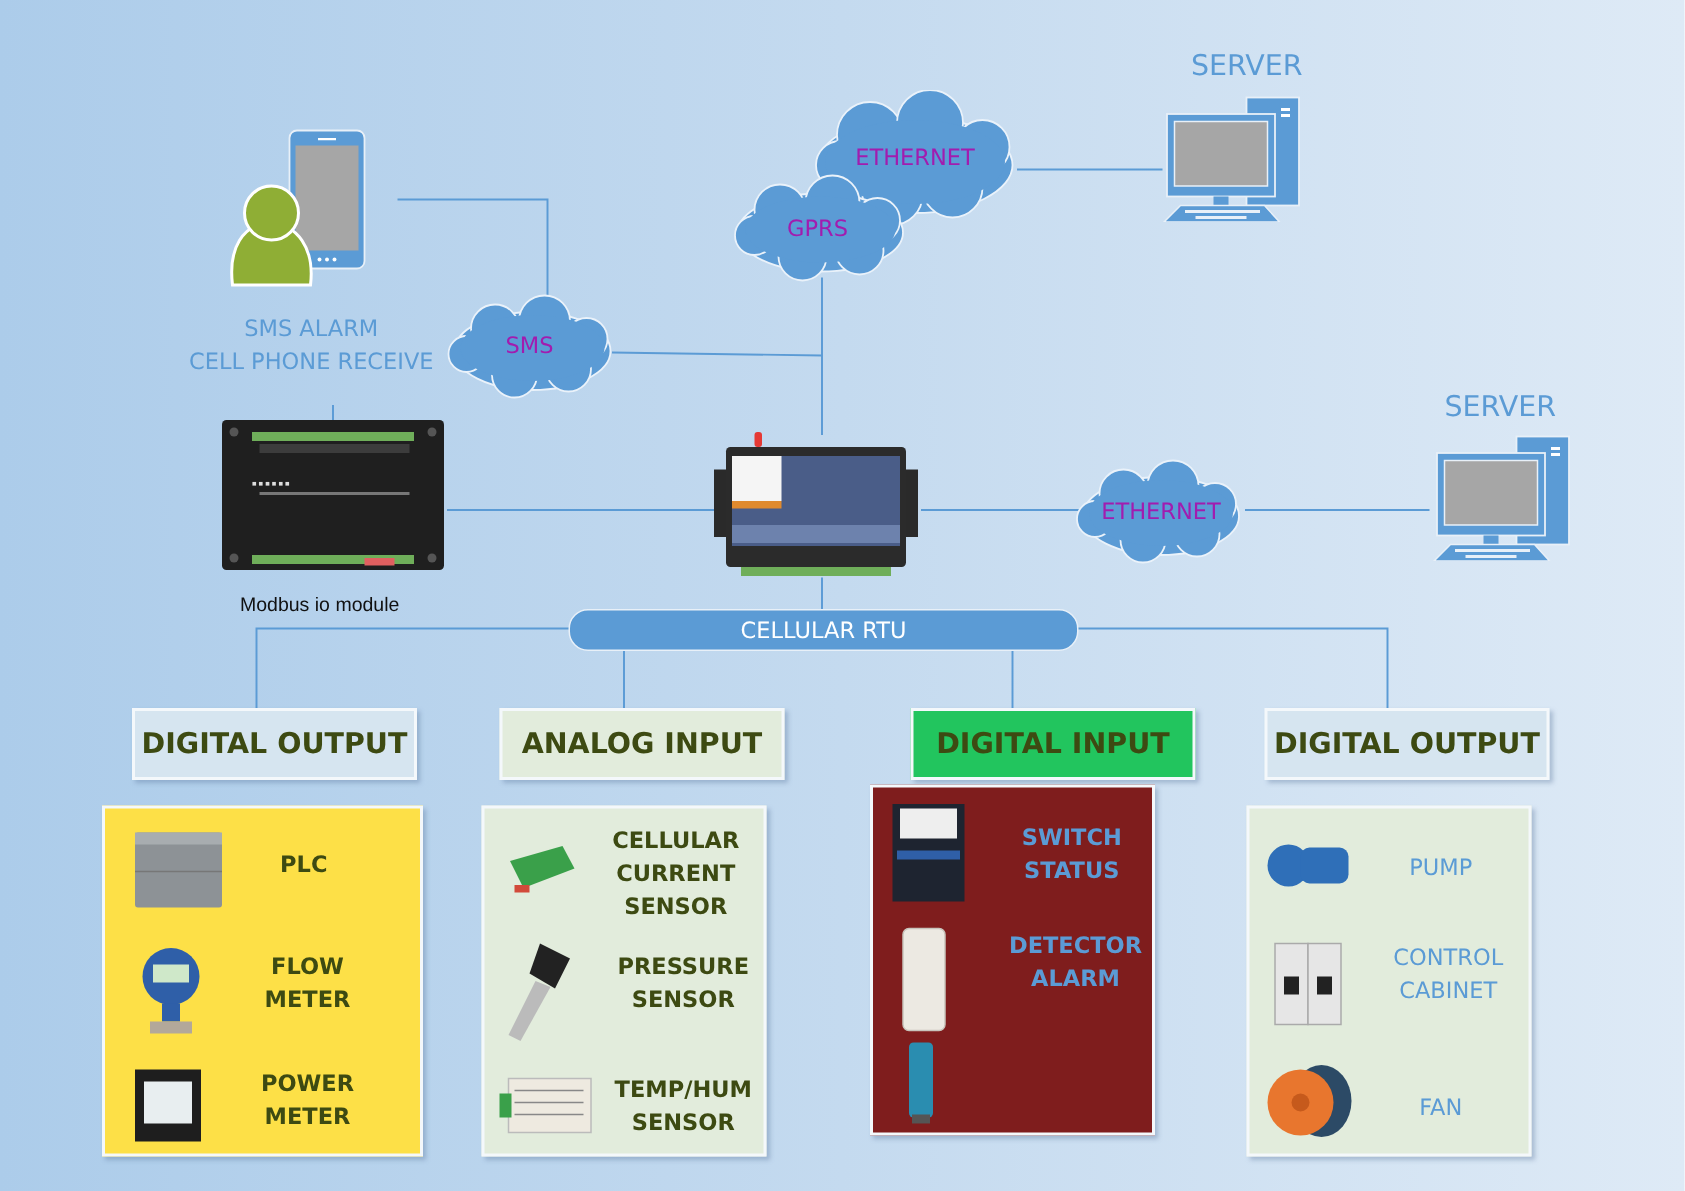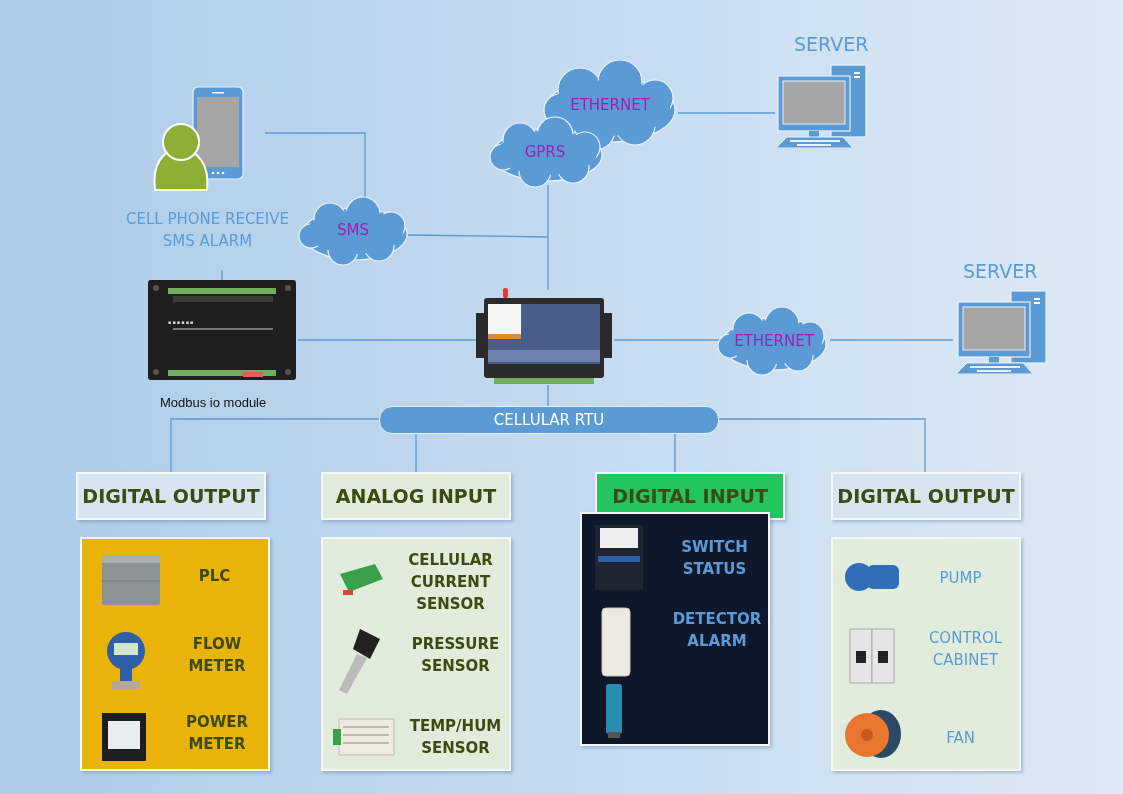--- a/index.html
+++ b/index.html
@@ -17,20 +17,21 @@
     position: absolute; left: 379px; top: 406px; width: 338px; height: 26px;
     background: #5b9bd5; border-radius: 13px; border: 1px solid #e8f0f8;
     color: #fff; font-size: 15px; text-align: center; line-height: 26px;
     font-family: "DejaVu Sans", sans-serif;
   }
   .cat-head {
     position: absolute; height: 44px; border: 2px solid #f4f8fb;
     box-shadow: 2px 2px 3px rgba(80,110,150,0.35);
     font-weight: bold; font-size: 19px; color: #3d4a12; text-align: center; line-height: 44px;
     font-family: "DejaVu Sans", sans-serif;
+    margin-left: 12px;
   }
   .cat-panel {
     position: absolute; height: 230px; border: 2px solid #f4f8fb;
     box-shadow: 2px 2px 3px rgba(80,110,150,0.35);
   }
   .item-label {
     position: absolute; font-weight: bold; font-size: 15px; text-align: center; line-height: 22px;
     font-family: "DejaVu Sans", sans-serif;
   }
   .olive { color: #3d4a12; }
@@ -146,22 +147,22 @@
   <rect x="43" y="2" width="50" height="92" rx="5" fill="#5b9bd5" stroke="#e8f0f8" stroke-width="1.2"></rect>
   <rect x="47" y="12" width="42" height="70" fill="#a6a6a6"></rect>
   <rect x="62" y="7" width="12" height="1.5" fill="#fff"></rect>
   <circle cx="63" cy="88" r="1.3" fill="#fff"></circle>
     <circle cx="68" cy="88" r="1.3" fill="#fff"></circle>
     <circle cx="73" cy="88" r="1.3" fill="#fff"></circle>
   <path d="M5,105 C2,80 12,65 30,63 C48,65 60,80 57,105 Z" fill="#8fae35" stroke="#fff" stroke-width="2"></path>
   <circle cx="31" cy="57" r="18" fill="#8fae35" stroke="#fff" stroke-width="2"></circle>
 </svg>
 <div class="blue-label" style="left:120px; top:208px; width:175px;">
+  <div>SMS ALARM</div>
   <div>CELL PHONE RECEIVE</div>
-  <div>SMS ALARM</div>
 </div>
 
 <svg class="abs" style="left:148px; top:280px;" width="148" height="105">
   <rect x="0" y="0" width="148" height="100" fill="#1f1f1f" rx="3"></rect>
   <rect x="20" y="8" width="108" height="6" fill="#6fae5a"></rect>
   <rect x="20" y="90" width="108" height="6" fill="#6fae5a"></rect>
   <rect x="25" y="16" width="100" height="6" fill="#3c3c3c"></rect>
   <rect x="25" y="48" width="100" height="2" fill="#777"></rect>
   <circle cx="8" cy="8" r="3" fill="#555"></circle>
     <circle cx="140" cy="8" r="3" fill="#555"></circle>
@@ -184,21 +185,21 @@
   <rect x="20" y="90" width="100" height="6" fill="#6fae5a"></rect>
 </svg>
 
 <div class="rtu-bar">CELLULAR RTU</div>
 
 <div class="cat-head" style="left:76px; top:472px; width:186px; background:#d6e5f0;">DIGITAL OUTPUT</div>
 <div class="cat-head" style="left:321px; top:472px; width:186px; background:#e2ecdc;">ANALOG INPUT</div>
 <div class="cat-head" style="left:595px; top:472px; width:186px; background:#22c55e;">DIGITAL INPUT</div>
 <div class="cat-head" style="left:831px; top:472px; width:186px; background:#d6e5f0;">DIGITAL OUTPUT</div>
 
-<div class="cat-panel" style="left:80px; top:537px; width:186px; background:#eab308;">
+<div class="cat-panel" style="left:68px; top:537px; width:186px; background:#fde047;padding-left:24px;">
   <svg class="abs" style="left:18px; top:12px;" width="64" height="58">
     <rect x="2" y="4" width="58" height="50" fill="#8d9296" rx="2"></rect>
       <rect x="2" y="4" width="58" height="8" fill="#a8adb0"></rect>
     <line x1="2" y1="30" x2="60" y2="30" stroke="#777"></line>
   </svg>
   <div class="item-label olive" style="left:95px; top:26px; width:75px;">
     <div>PLC</div>
   </div>
   <svg class="abs" style="left:18px; top:90px;" width="60" height="65">
     <circle cx="26" cy="22" r="19" fill="#2f5fa8"></circle>
@@ -246,21 +247,21 @@
         <line x1="12" y1="18" x2="58" y2="18"></line>
         <line x1="12" y1="26" x2="58" y2="26"></line>
       </g>
   </svg>
   <div class="item-label olive" style="left:80px; top:176px; width:105px;">
     <div>TEMP/HUM</div>
     <div>SENSOR</div>
   </div>
 </div>
 
-<div class="cat-panel" style="left:580px; top:512px; width:186px; background:#0f172a;">
+<div class="cat-panel" style="left:580px; top:523px; width:186px; background:#7f1d1d;">
   <svg class="abs" style="left:8px; top:6px;" width="60" height="75">
     <rect x="5" y="5" width="48" height="65" fill="#1e2430"></rect>
       <rect x="10" y="8" width="38" height="20" fill="#eee"></rect>
     <rect x="8" y="36" width="42" height="6" fill="#2f5fa8"></rect>
   </svg>
   <div class="item-label bluetxt" style="left:85px; top:22px; width:95px;">
     <div>SWITCH</div>
     <div>STATUS</div>
   </div>
   <svg class="abs" style="left:14px; top:92px;" width="40" height="72">

